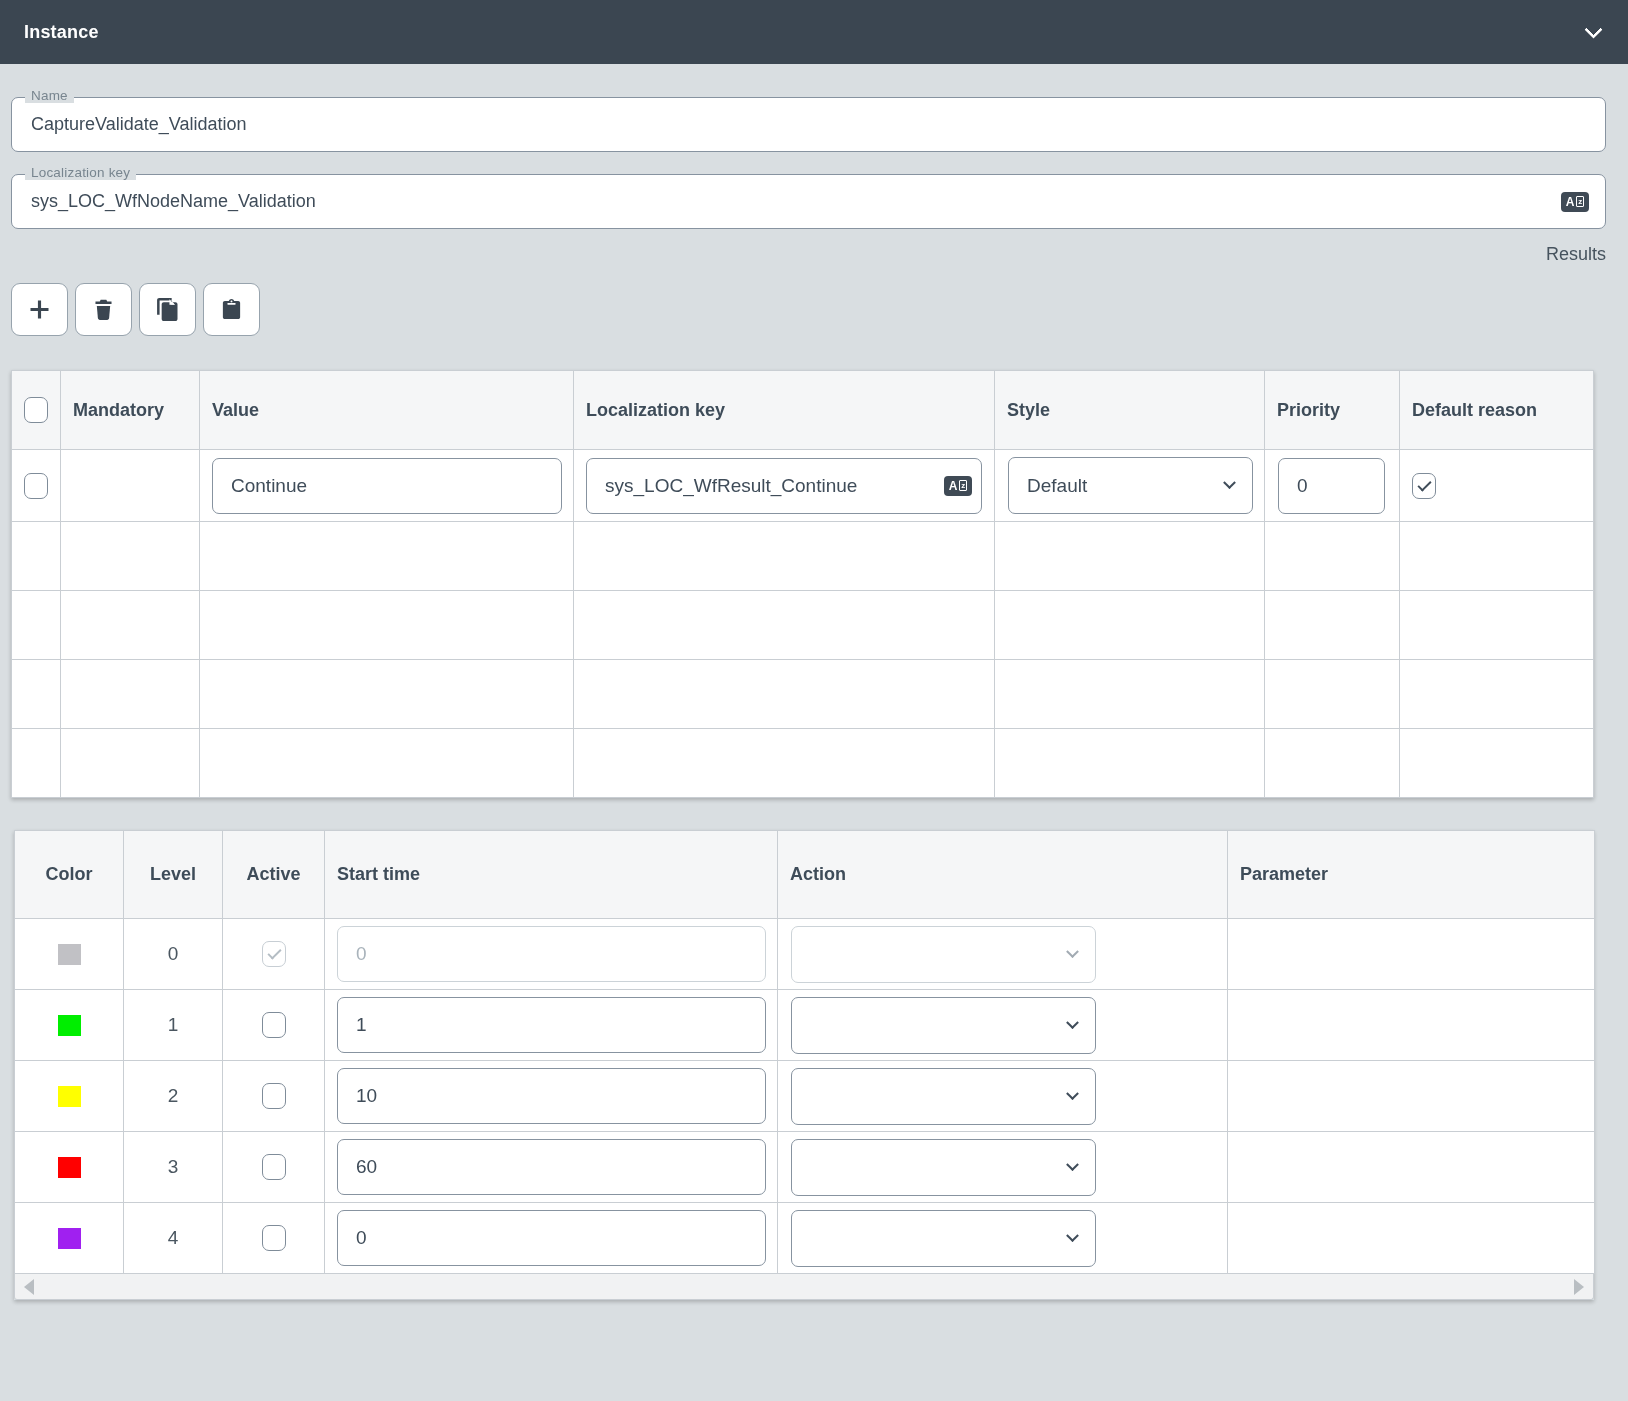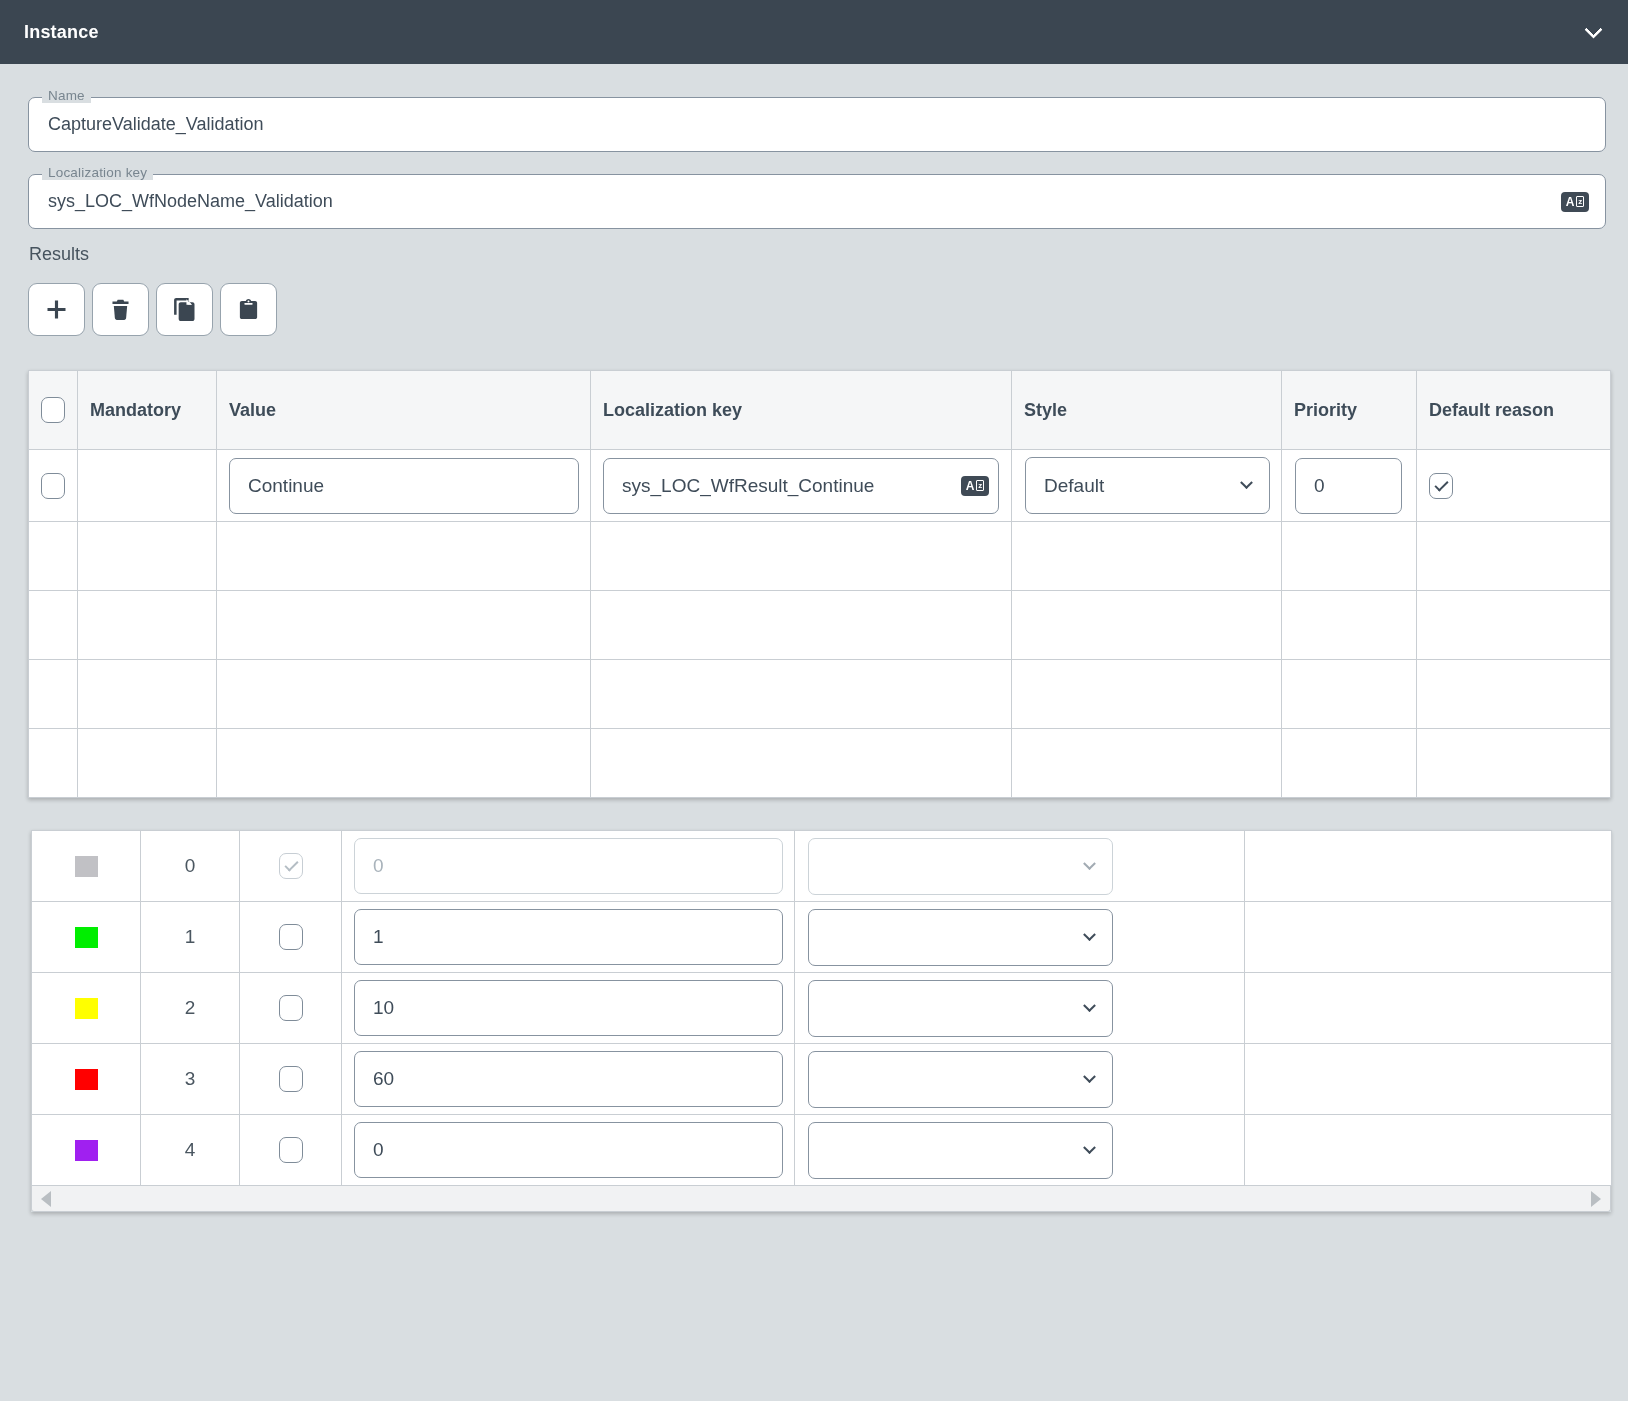--- a/index.html
+++ b/index.html
@@ -19,21 +19,21 @@
     padding:0 28px 0 24px;
   }
   .appbar-title { color:#ffffff; font-size:18px; font-weight:700; letter-spacing:.2px; }
   .chev-down {
     width:13px; height:13px;
     border-right:3px solid #fff; border-bottom:3px solid #fff;
     transform:rotate(45deg) translate(-2px,-2px);
     border-radius:1px;
   }
 
-  .page { padding:0 22px 0 28px; }
+  .page { padding:0 22px 0 11px; }
 
   
   .tfield {
     position:relative; height:55px; background:#fff;
     border:1px solid #8793a0; border-radius:7px;
     display:flex; align-items:center; padding:0 16px 0 19px;
   }
   .tfield.name  { margin-top:33px; }
   .tfield.loc   { margin-top:22px; justify-content:space-between; }
   .flabel {
@@ -51,21 +51,21 @@
   }
   .az-a { color:#fff; font-size:12px; font-weight:700; line-height:1; }
   .az-z {
     border:1px solid #fff; border-radius:1px; color:#fff;
     font-size:8px; font-weight:700; line-height:1; padding:1px 1px 0 1px;
     text-decoration:overline;
   }
 
   
   .section-label { font-size:18px; color:#46535e; }
-  .results-label { margin:15px 0 0 1px; }
+  .results-label { margin:15px 0 0 1px;text-align:right; }
   .esc-label     { margin:38px 0 0 3px; }
 
   
   .toolbar { display:flex; gap:7px; margin-top:18px; }
   .tbtn {
     width:57px; height:53px; background:#fff;
     border:1px solid #97a3ad; border-radius:9px;
     display:flex; align-items:center; justify-content:center;
     cursor:pointer; padding:0;
   }
@@ -291,20 +291,28 @@
     <table class="esc-table">
       <colgroup>
         <col style="width:109px">
           <col style="width:99px">
           <col style="width:102px">
         <col style="width:453px">
           <col style="width:450px">
           <col style="width:367px">
       </colgroup>
       <tbody>
+          <tr>
+        <th class="center">Color</th>
+        <th class="center">Level</th>
+        <th class="center">Active</th>
+        <th>Start time</th>
+        <th>Action</th>
+        <th>Parameter</th>
+      </tr>
 
       <tr>
         <td class="cell-center"><span class="swatch" style="background-color: rgb(193, 193, 197);"></span></td>
         <td class="cell-center"><span class="level-text">0</span></td>
         <td class="cell-center"><span class="checkbox checked disabled"></span></td>
         <td><input class="cell-input disabled" style="width: 429px; margin-left: 12px;" disabled="" value="0"></td>
         <td><div class="select disabled" style="width:305px; margin-left:13px;">
                 <span></span>
                 <span class="chev"></span>
               </div></td>

